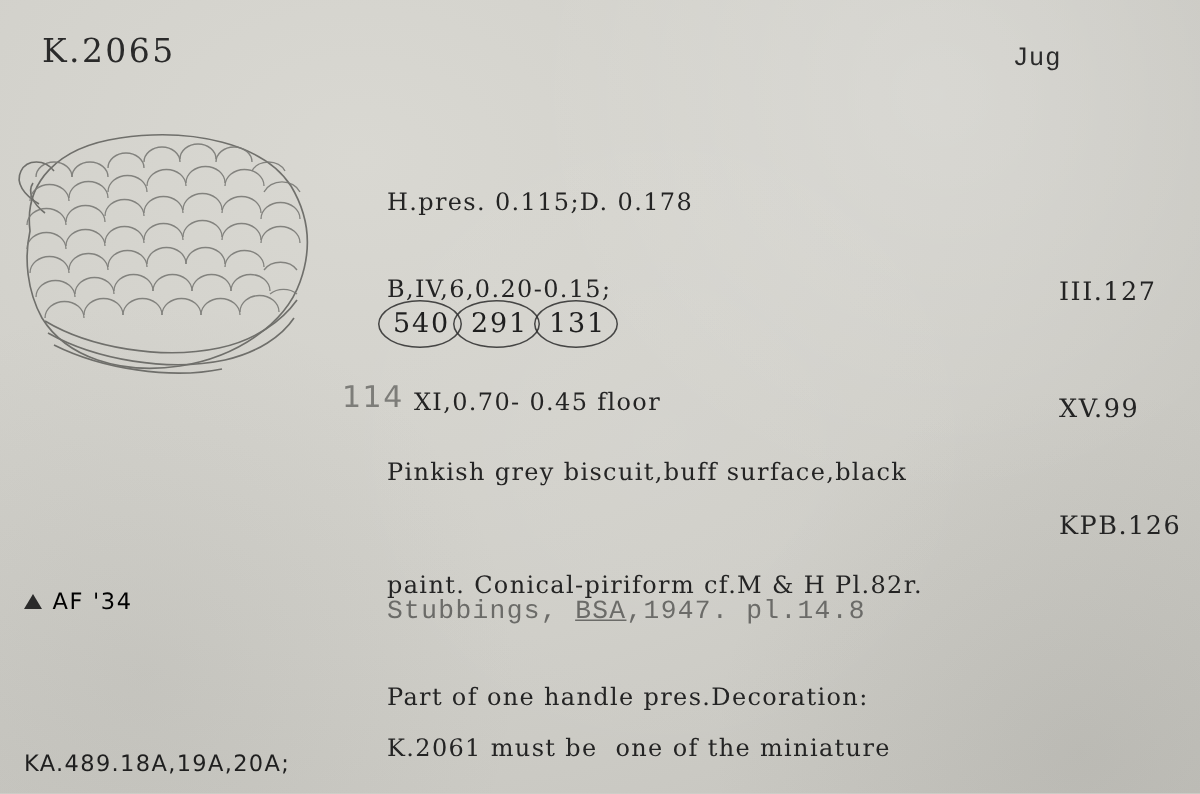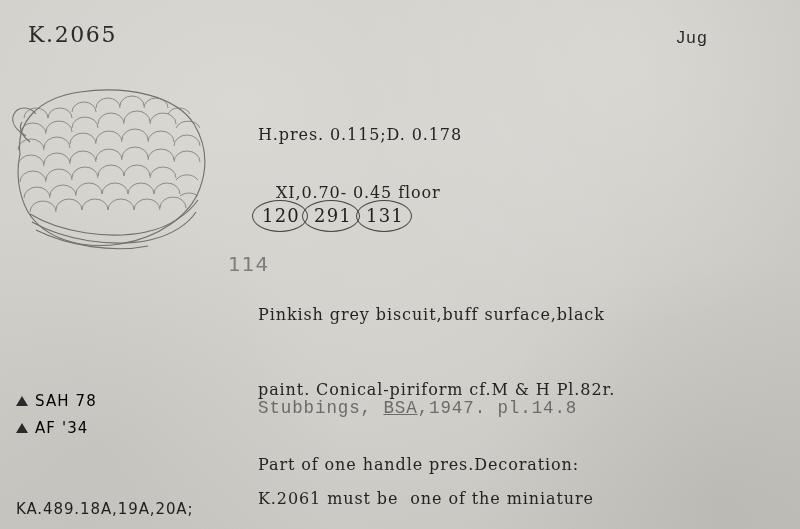--- a/index.html
+++ b/index.html
@@ -269,26 +269,32 @@
           <path d="M152,146 a13,11 0 0 1 26,0"></path>
       </g>
     </svg>
   </div>
 
   <div id="measurements-block" class="typed">
     <div>H.pres. 0.115;D. 0.178</div>
   </div>
 
   <div id="provenance-block" class="typed">
+    <div>B,IV,6,0.20-0.15;</div>
     <div>   XI,0.70- 0.45 floor</div>
   </div>
 
+  <div id="reference-block">
+    <div>III.127</div>
+    <div>XV.99</div>
+    <div>KPB.126</div>
+  </div>
 
   <div id="sherd-numbers">
-    <span class="num" style="left:10px;">120</span>
+    <span class="num" style="left:10px;">540</span>
     <span class="num" style="left:62px;">291</span>
     <span class="num" style="left:114px;">131</span>
     <span class="oval" style="left:0px;  top:-2px; width:54px; height:30px;"></span>
     <span class="oval" style="left:50px; top:-2px; width:56px; height:30px;"></span>
     <span class="oval" style="left:104px;top:-2px; width:54px; height:30px;"></span>
   </div>
 
   <div id="pencil-mark" class="hand">114</div>
 
   <div id="description-block" class="typed">
@@ -303,24 +309,20 @@
   <div id="citation-line"><span>Stubbings, </span><span class="underlined">BSA</span><span>,1947. pl.14.8</span></div>
 
   <div id="note-block" class="typed">
     <div>K.2061 must be  one of the miniature</div>
     
   </div>
 
   <div id="marginalia">
     <div class="line">
       <span class="tri"></span>
-      <span>SAH 78</span>
-    </div>
-    <div class="line">
-      <span class="tri"></span>
       <span>AF '34</span>
     </div>
   </div>
 
   <div id="accession-lines">
     <div>KA.489.18A,19A,20A;</div>
     
   </div>
 </div>
 

